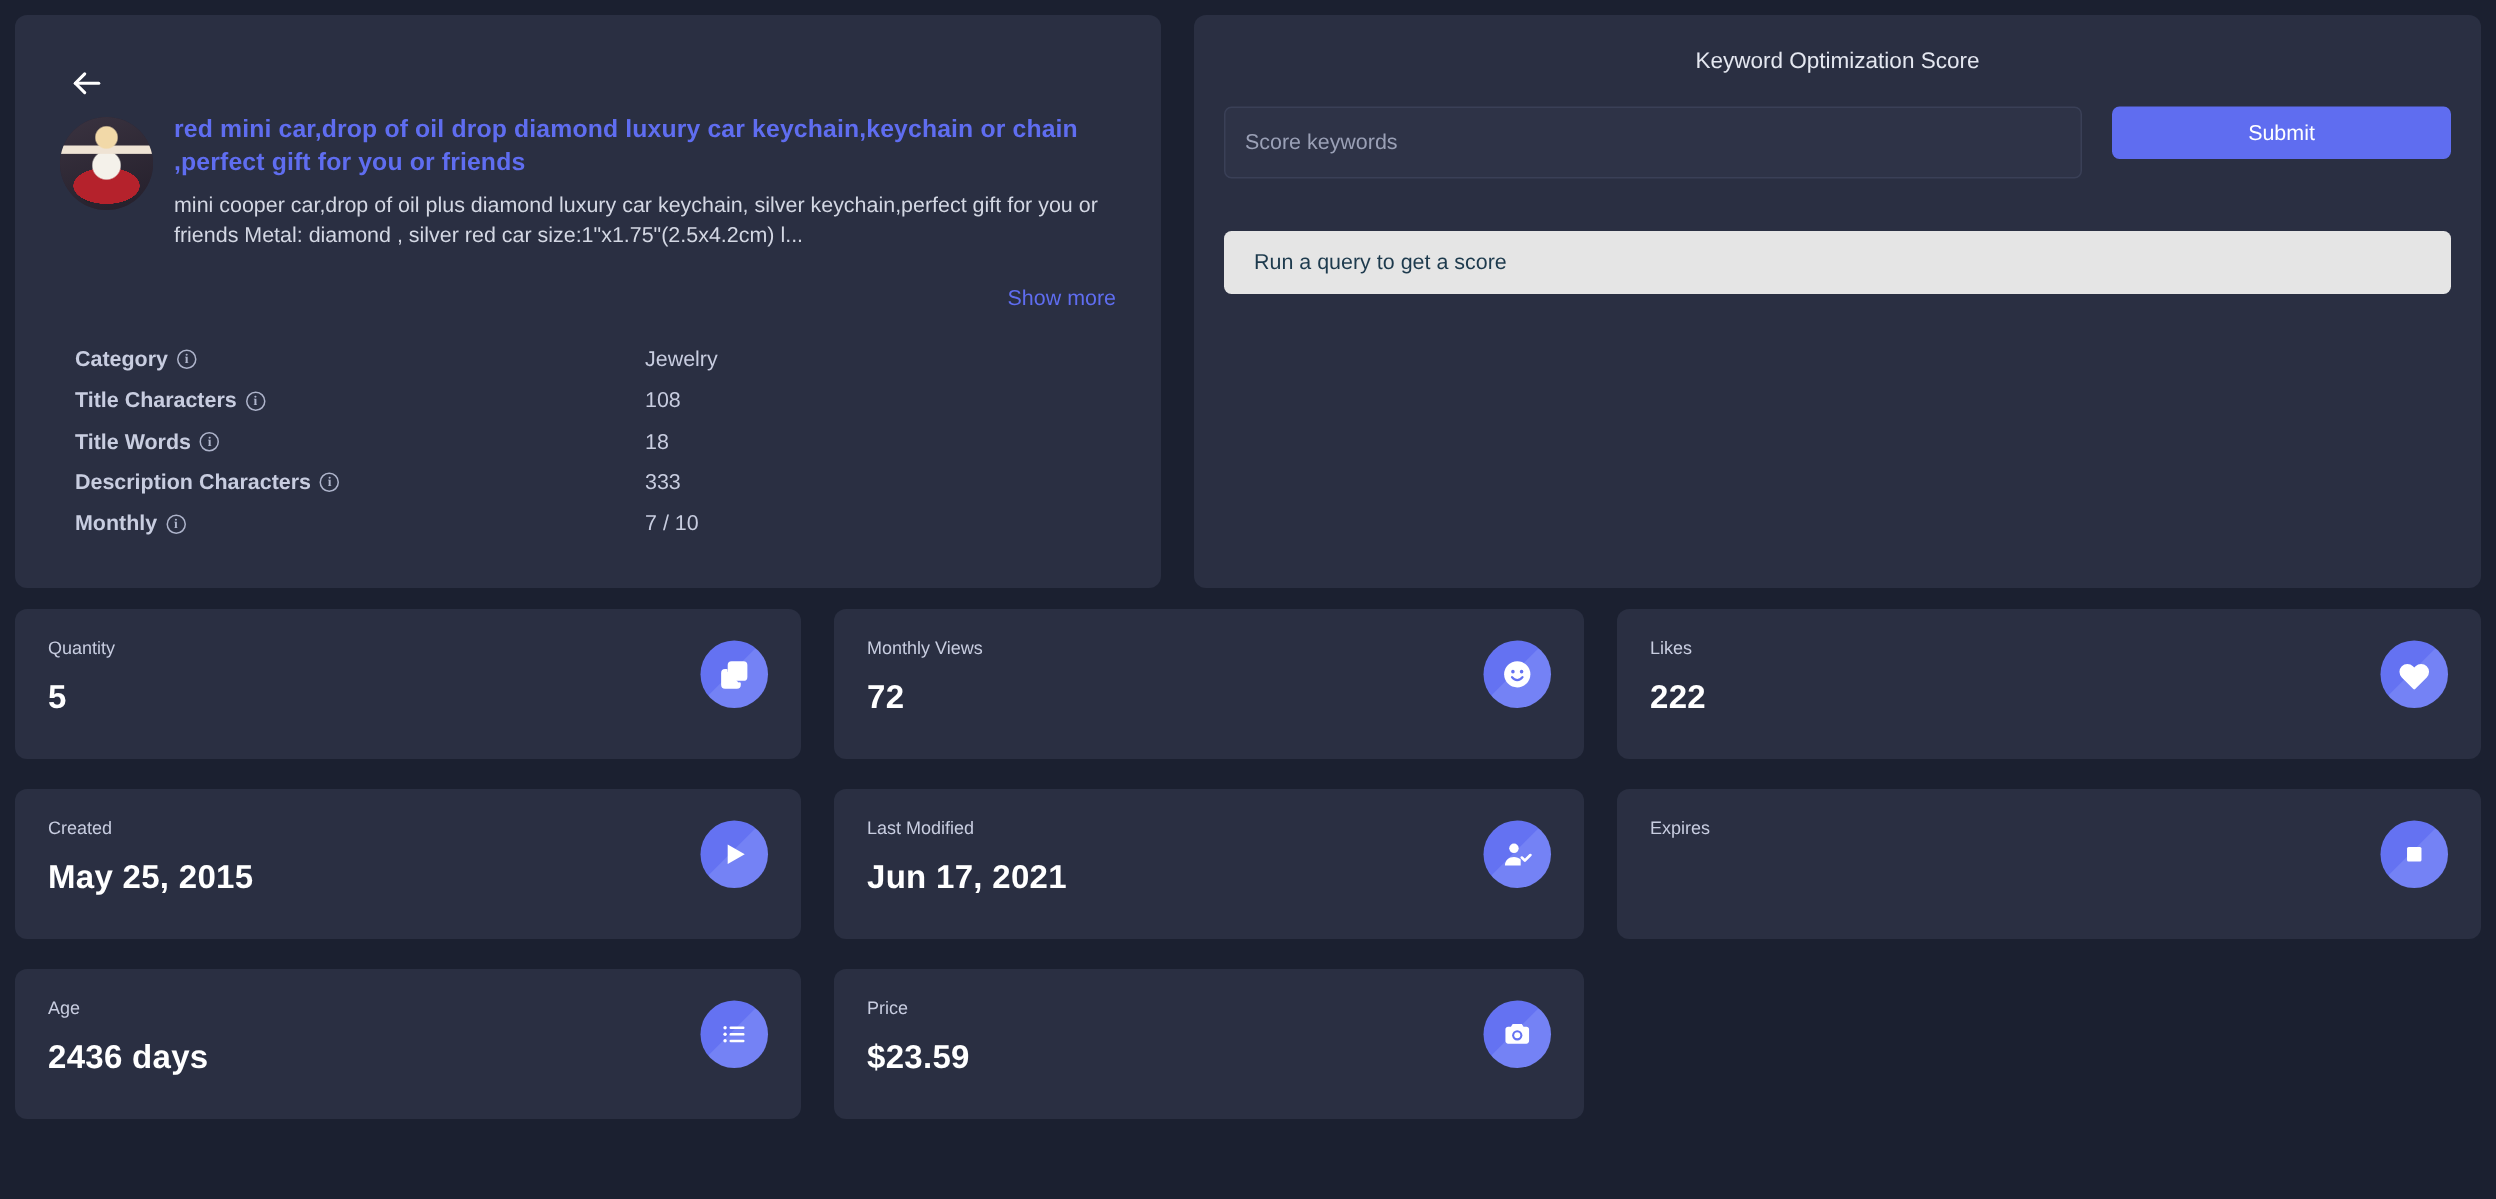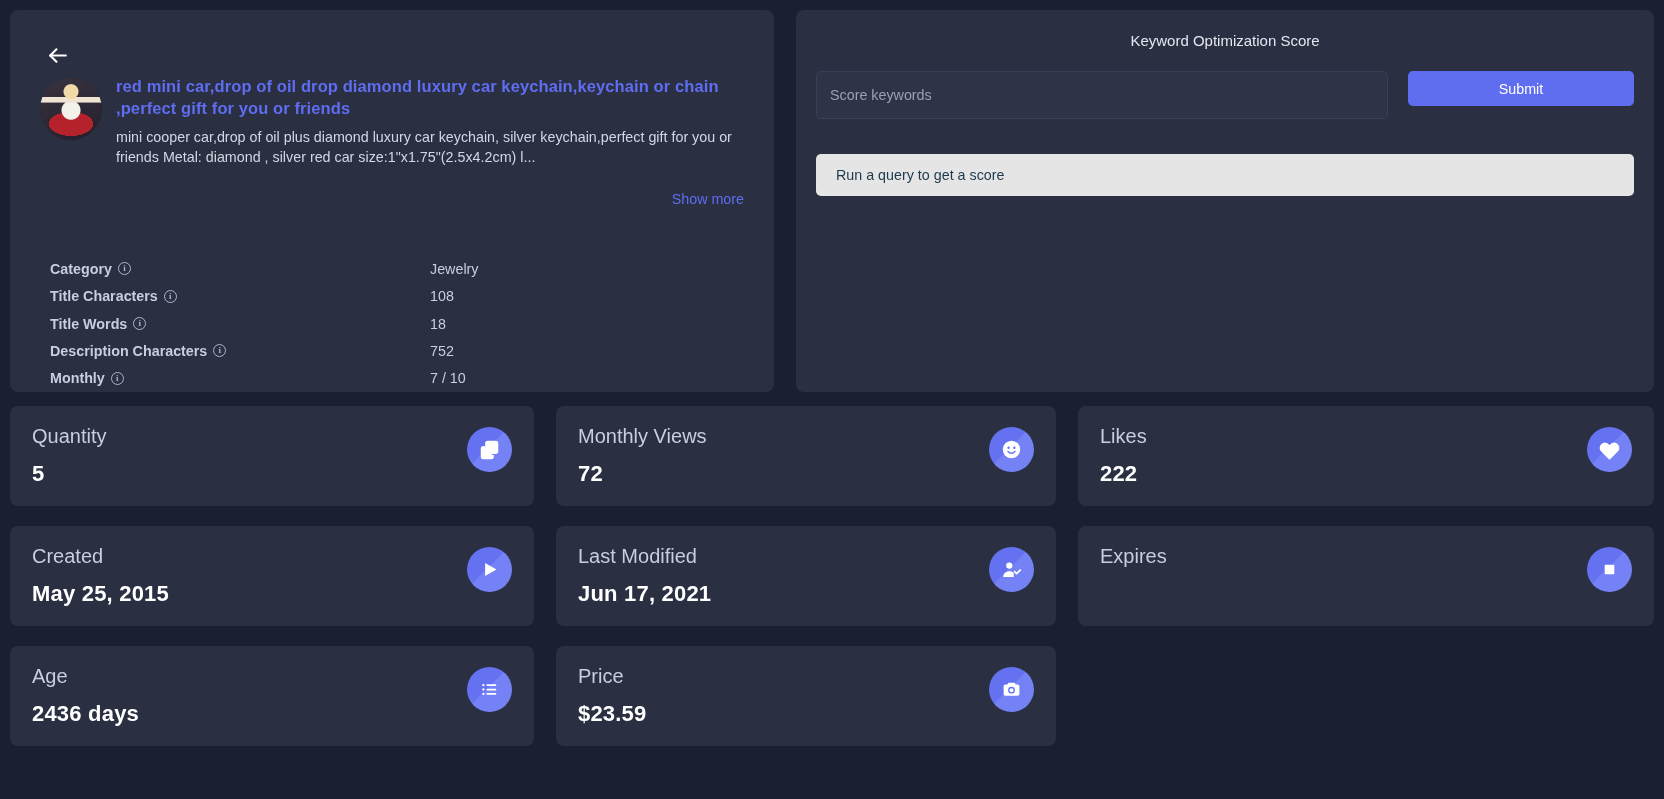--- a/index.html
+++ b/index.html
@@ -85,21 +85,21 @@
   }
   .show-more {
     color: #5f6df0;
     font-size: 14.3px;
     text-align: right;
     padding-right: 10px;
     margin-top: 24px;
     cursor: pointer;
   }
   .meta-table {
-    margin-top: 48px;
+    margin-top: 19px;
     padding-left: 20px;
   }
   .meta-row {
     display: flex;
     align-items: center;
     height: 27.4px;
   }
   .meta-label {
     width: 380px;
     color: #c8cde0;
@@ -189,21 +189,21 @@
   }
   .card {
     background: #2a2f42;
     border-radius: 8px;
     height: 100px;
     padding: 19px 22px 0 22px;
     position: relative;
   }
   .card-label {
     color: #c8cde0;
-    font-size: 20px;
+    font-size: 12px;
   }
   .card-value {
     margin-top: 13px;
     color: #ffffff;
     font-size: 22px;
     font-weight: 700;
     letter-spacing: .2px;
   }
   .card-icon {
     position: absolute;
@@ -270,21 +270,21 @@
             <i class="info-i">i</i>
           </div>
           <div class="meta-value">18</div>
         </div>
 
         <div class="meta-row">
           <div class="meta-label">
             <span>Description Characters</span>
             <i class="info-i">i</i>
           </div>
-          <div class="meta-value">752</div>
+          <div class="meta-value">333</div>
         </div>
 
         <div class="meta-row">
           <div class="meta-label">
             <span>Monthly</span>
             <i class="info-i">i</i>
           </div>
           <div class="meta-value">7 / 10</div>
         </div>
 

